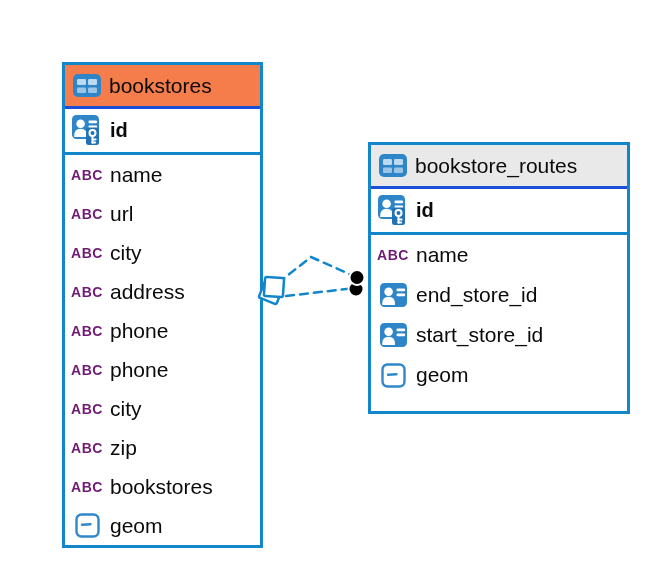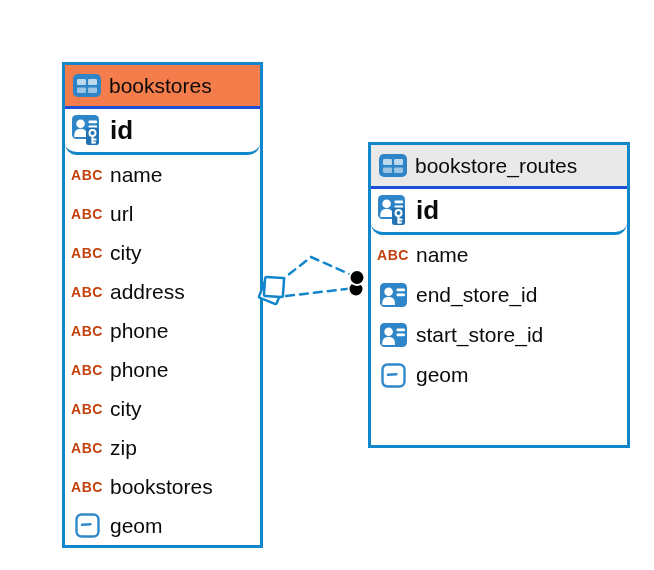--- a/index.html
+++ b/index.html
@@ -9,52 +9,52 @@
     font-family:"Liberation Sans", sans-serif;
     color:#0a0a0a;
     -webkit-font-smoothing:antialiased;
   }
   .erd-table {
     position:absolute; box-sizing:border-box;
     background:#ffffff;
     border:3px solid #1186cb;
   }
   #table-bookstores { left:62px; top:62px; width:201px; height:486px; }
-  #table-routes     { left:368px; top:142px; width:262px; height:306px;text-align:right; }
+  #table-routes     { left:368px; top:142px; width:262px; height:272px;text-align:right; }
 
   .tbl-header {
     box-sizing:border-box; height:44px;
     border-bottom:3px solid #1d4ed8;
     display:flex; align-items:center; gap:8px; padding:0 8px;
     font-size:21px;
   }
   .hdr-orange { background:#f57c4b; }
   .hdr-gray   { background:#e9e9e9; }
 
   .pk-row {
     box-sizing:border-box; height:46px;
     border-bottom:3px solid #1186cb;
     display:flex; align-items:center; gap:5px; padding:16px 4px;
-    font-size:26px; font-weight:bold;border-radius:12px;
+    font-size:20px; font-weight:bold;
   }
   .cols { display:flex; flex-direction:column; }
   .col-row {
     box-sizing:border-box; height:39px;
     display:flex; align-items:center; gap:5px; padding:0 4px;
     font-size:21px;
   }
   #table-routes .col-row { height:40px; }
 
   .icon-slot {
     width:36px; min-width:36px; height:32px;
     display:flex; align-items:center; justify-content:center;
   }
   .abc {
     font-size:14px; font-weight:800; letter-spacing:0.5px;
-    color:#c2410c; line-height:1;
+    color:#701a75; line-height:1;
   }
   .lbl { white-space:nowrap; }
 
   #relation-layer {
     position:absolute; left:0; top:0; width:654px; height:570px;
     pointer-events:none;
   }
   #relation-layer .clickable { pointer-events:stroke; }
 </style>
 </head>

